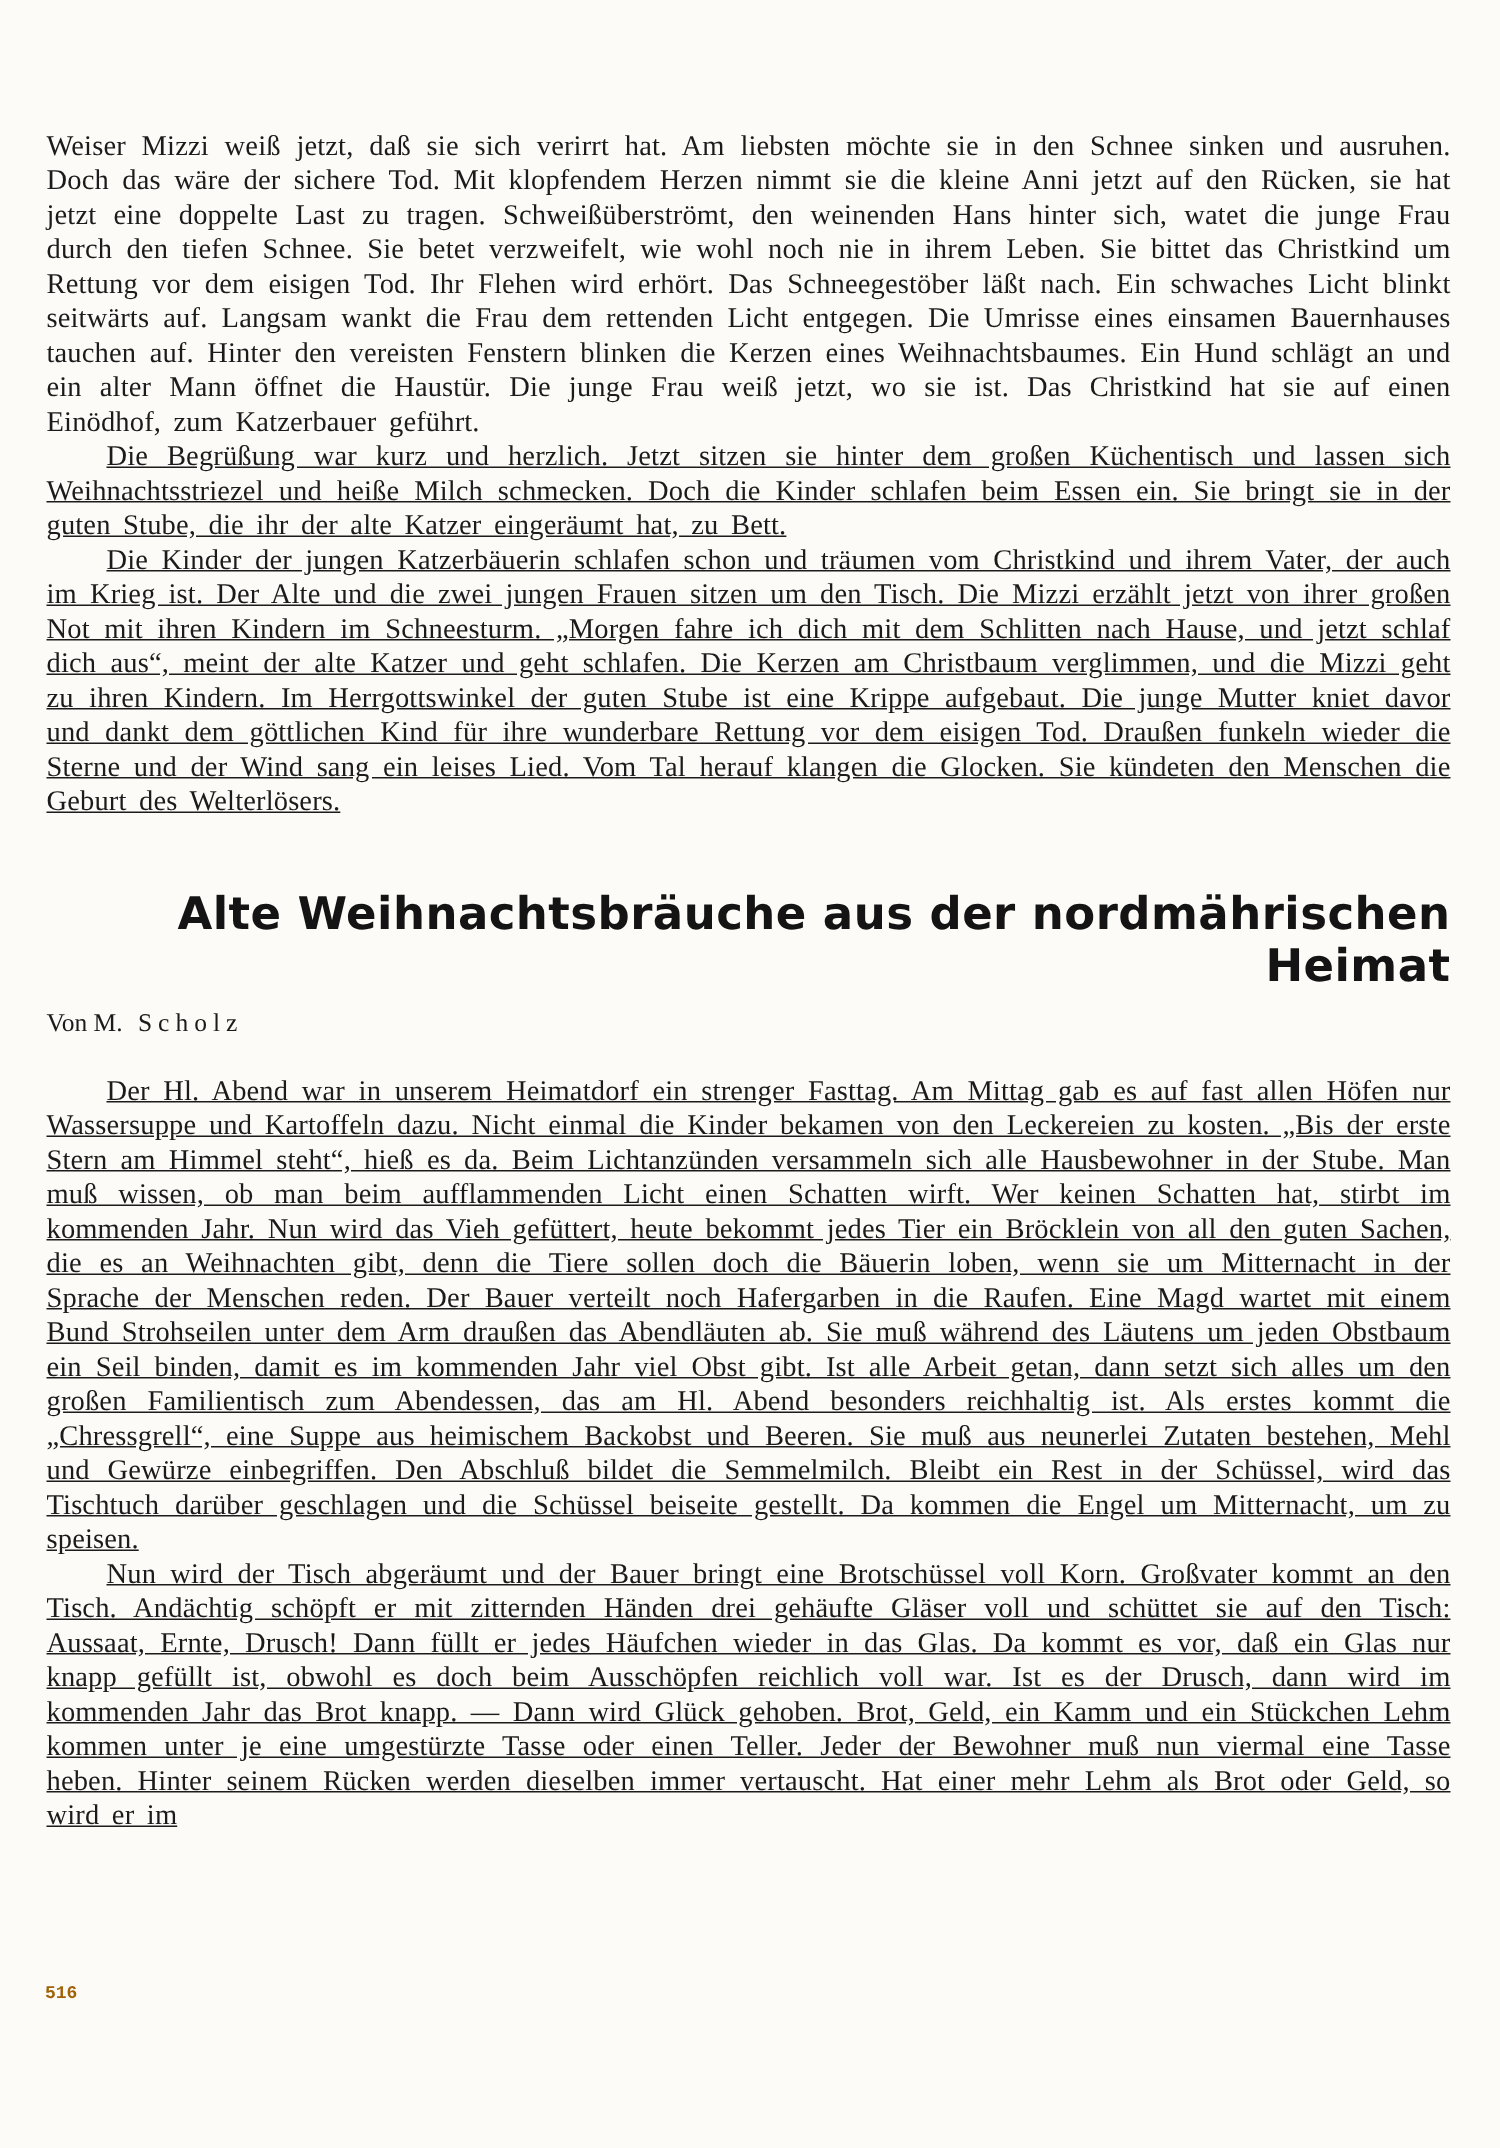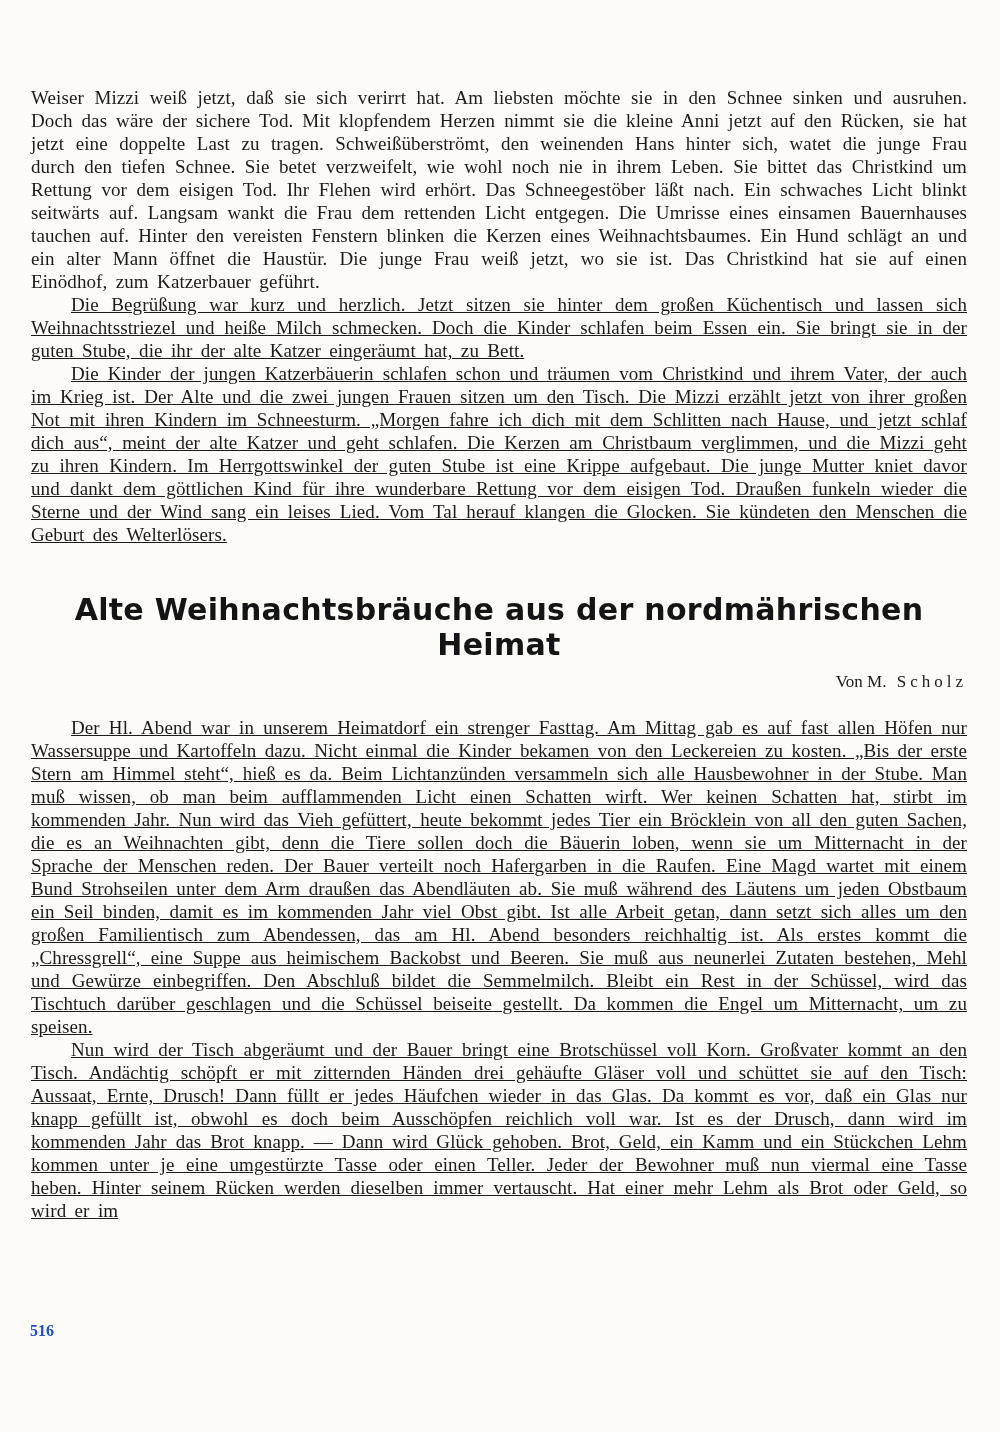--- a/index.html
+++ b/index.html
@@ -26,45 +26,45 @@
     text-align: justify;
     word-spacing: 3.5px;
     letter-spacing: 0.1px;
   }
   .body-text p.indent {
     text-indent: 40px;
     text-decoration: underline;
   }
   .article-title {
     margin: 46px 0 10px 0;
-    text-align: center;
+    text-align: right;
     font-family: "DejaVu Sans", sans-serif;
     font-weight: bold;
     font-size: 30px;
     letter-spacing: 0.3px;
     color: #141414;
   }
   .byline {
-    text-align: right;
+    text-align: left;
     font-size: 17px;
     margin: 0 0 24px 0;
     color: #1b1b1b;
   }
   .byline .byline-name {
     letter-spacing: 4px;
     margin-left: 6px;
   }
   .page-number {
     position: absolute;
     left: 30px;
     top: 1322px;
-    font-size: 16px;
+    font-size: 12px;
     font-weight: bold;
-    font-family: Liberation Serif, serif;
-    color: #1d4ed8;
+    font-family: Liberation Mono, monospace;
+    color: #a16207;
   }
 </style>
 </head>
 <body>
 
 <div class="page">
 
   <div class="body-text">
     <p>Weiser Mizzi weiß jetzt, daß sie sich verirrt hat. Am liebsten möchte sie in den Schnee sinken und ausruhen. Doch das wäre der sichere Tod. Mit klopfendem Herzen nimmt sie die kleine Anni jetzt auf den Rücken, sie hat jetzt eine doppelte Last zu tragen. Schweißüberströmt, den weinenden Hans hinter sich, watet die junge Frau durch den tiefen Schnee. Sie betet verzweifelt, wie wohl noch nie in ihrem Leben. Sie bittet das Christkind um Rettung vor dem eisigen Tod. Ihr Flehen wird erhört. Das Schneegestöber läßt nach. Ein schwaches Licht blinkt seitwärts auf. Langsam wankt die Frau dem rettenden Licht entgegen. Die Umrisse eines einsamen Bauernhauses tauchen auf. Hinter den vereisten Fenstern blinken die Kerzen eines Weihnachtsbaumes. Ein Hund schlägt an und ein alter Mann öffnet die Haustür. Die junge Frau weiß jetzt, wo sie ist. Das Christkind hat sie auf einen Einödhof, zum Katzerbauer geführt.</p>
     <p class="indent">Die Begrüßung war kurz und herzlich. Jetzt sitzen sie hinter dem großen Küchentisch und lassen sich Weihnachtsstriezel und heiße Milch schmecken. Doch die Kinder schlafen beim Essen ein. Sie bringt sie in der guten Stube, die ihr der alte Katzer eingeräumt hat, zu Bett.</p>

